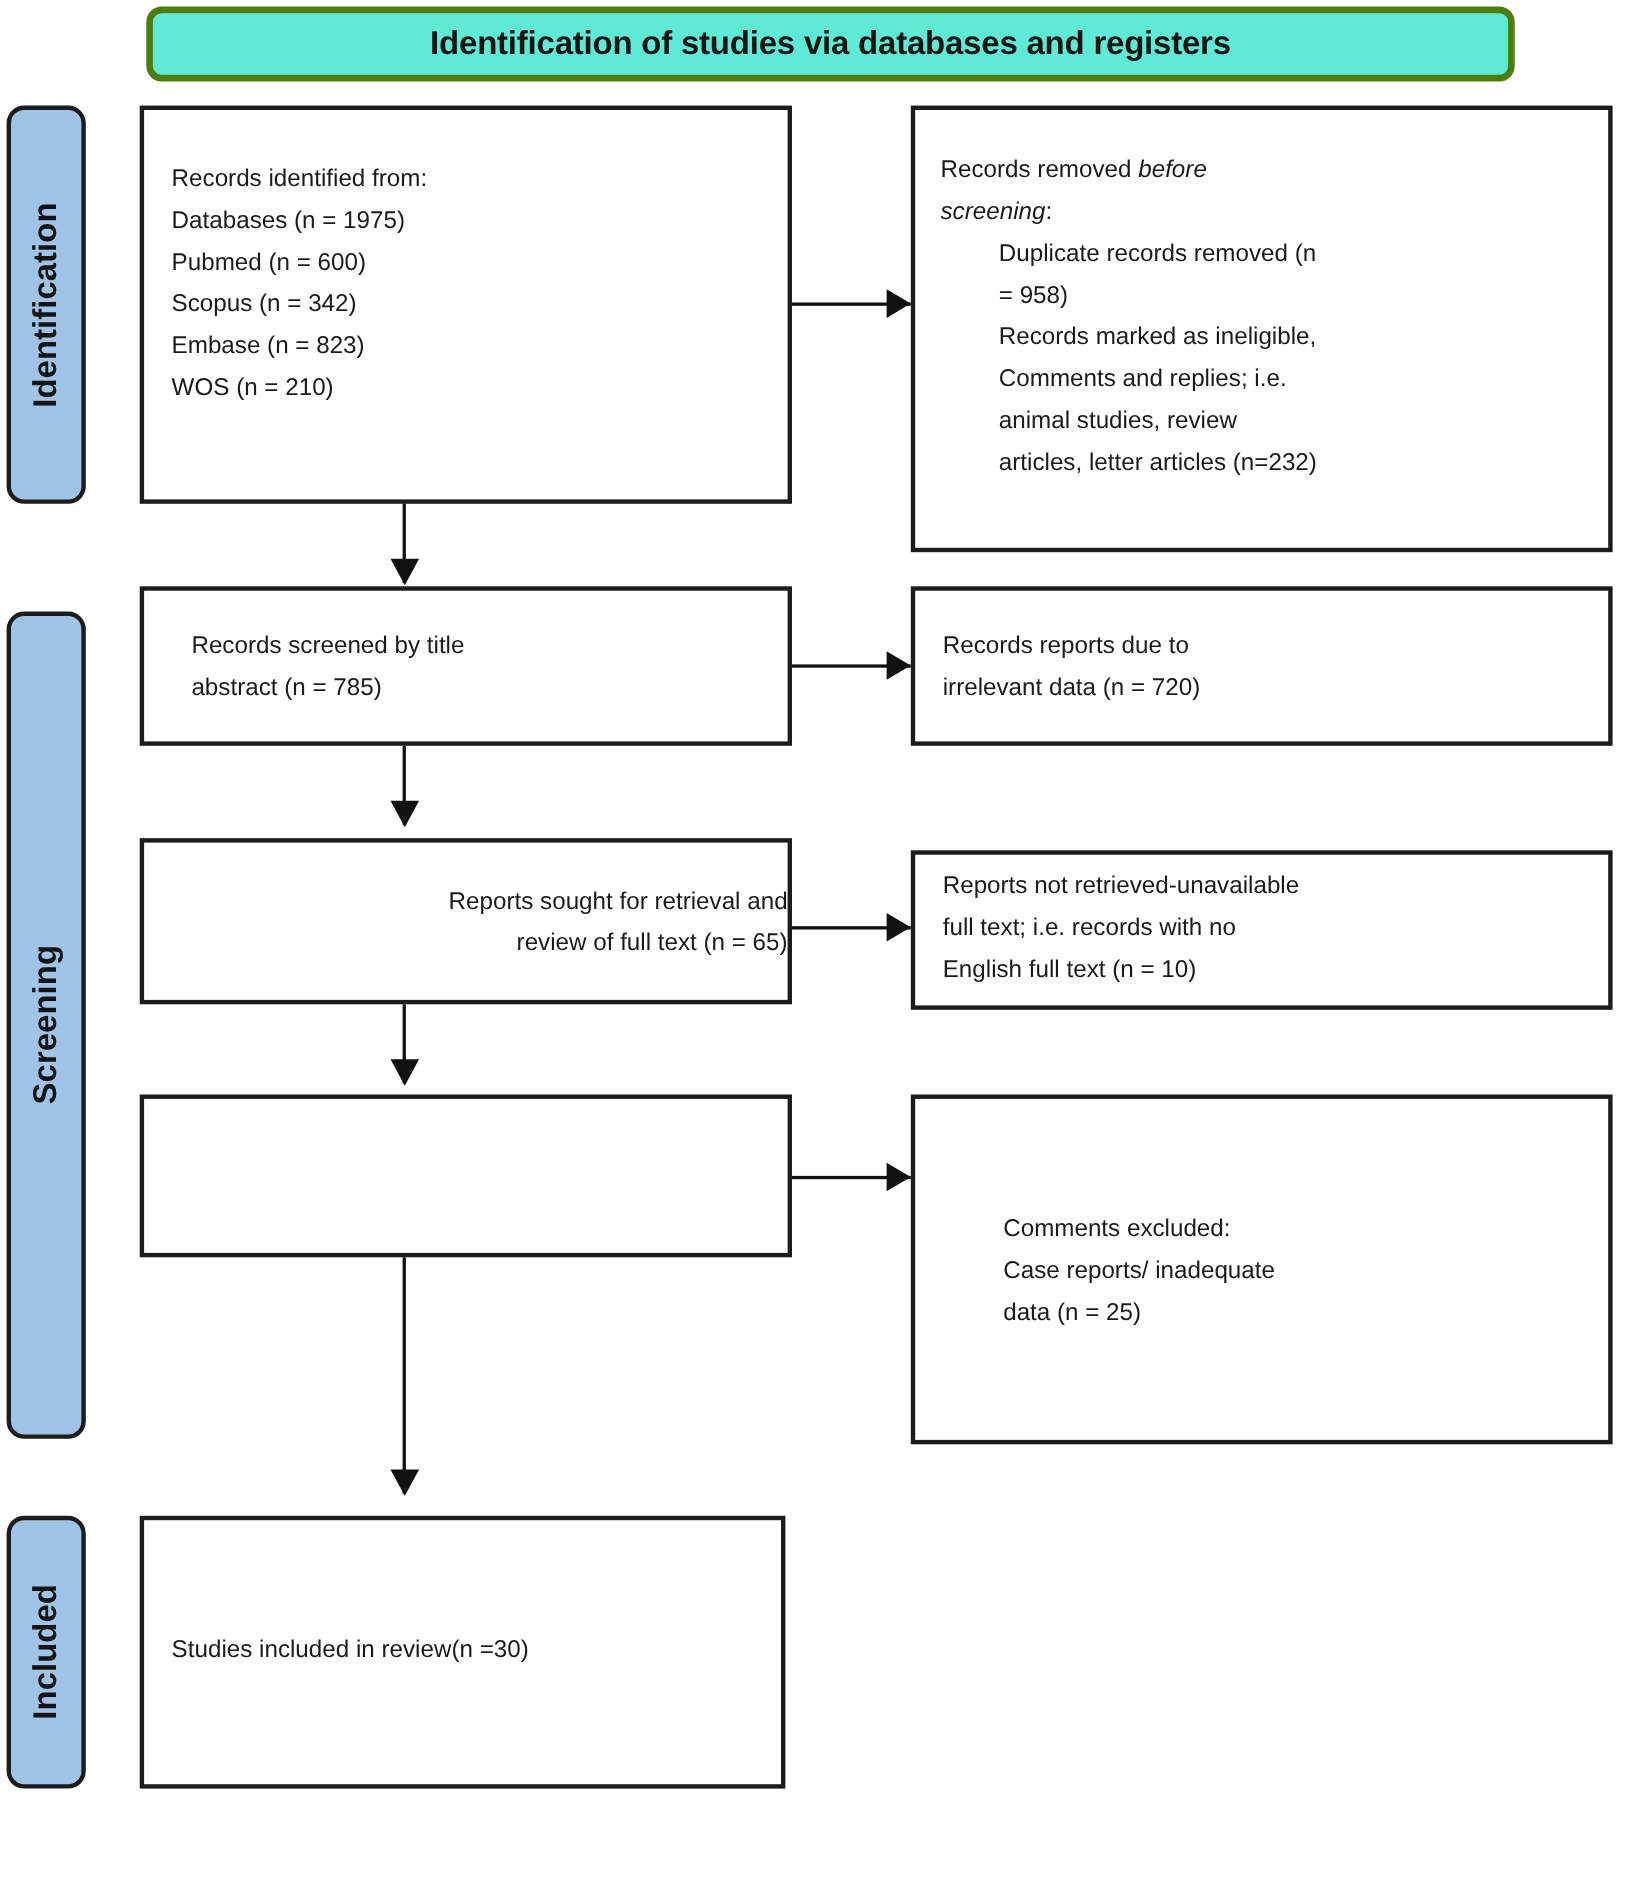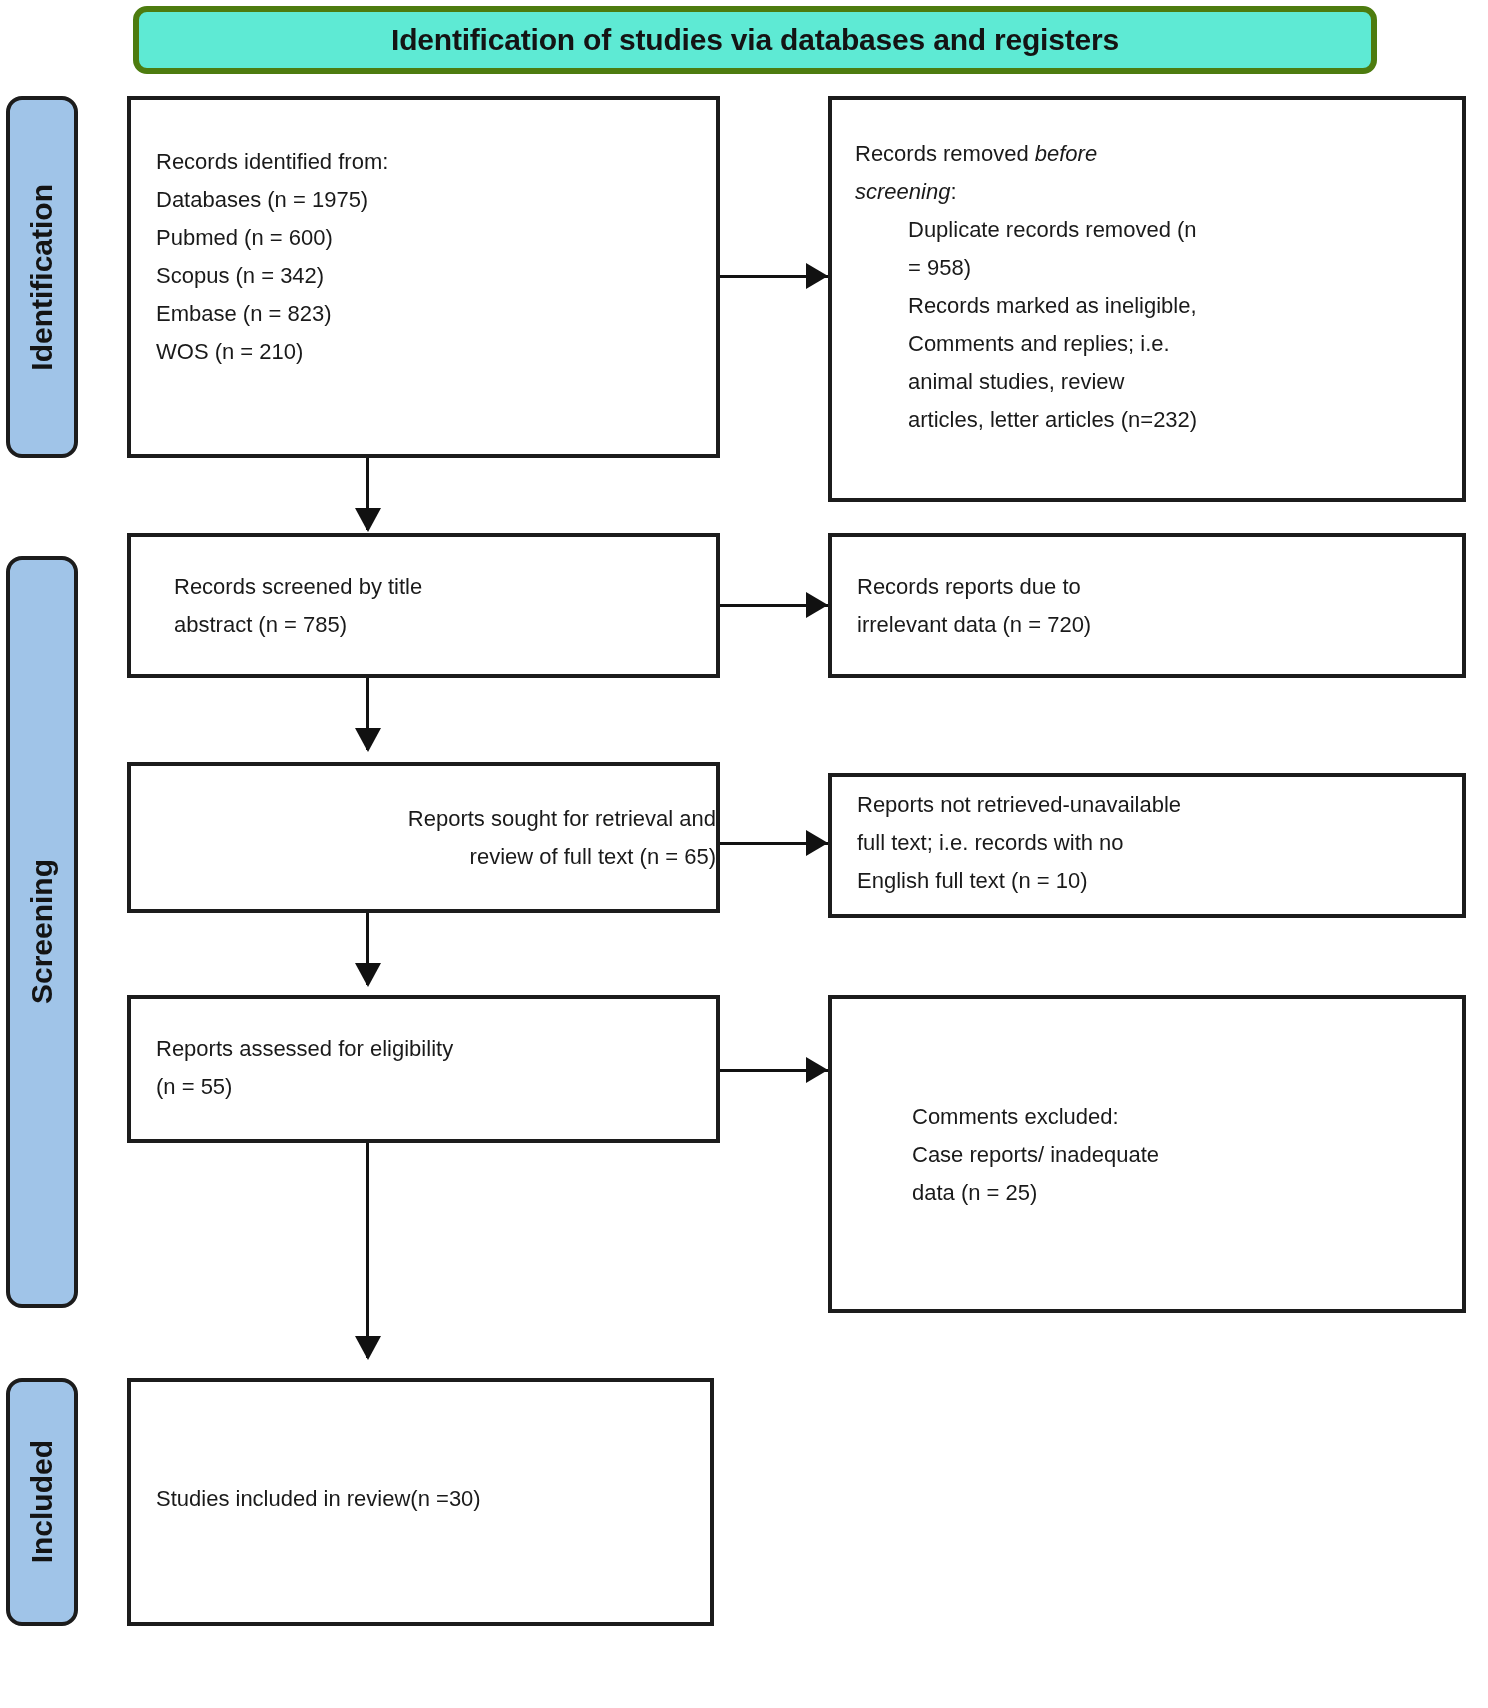--- a/index.html
+++ b/index.html
@@ -179,22 +179,20 @@
 
   <div class="box" style="left:828px; top:773px; width:638px; height:145px;"></div>
   <div class="box-text" style="left:857px; top:786px; width:640px;"><span>Reports not retrieved-unavailable</span>
 <span>full text; i.e. records with no</span>
 <span>English full text (n = 10)</span></div>
 
   <div class="arrow-line-v" style="left:366px; top:913px; height:72px;"></div>
   <div class="arrow-head-d" style="left:355px; top:963px;"></div>
 
   <div class="box" style="left:127px; top:995px; width:593px; height:148px;"></div>
-  <div class="box-text" style="left:156px; top:1030px; width:560px;"><span>Reports assessed for eligibility</span>
-<span>(n = 55)</span></div>
 
   <div class="arrow-line-h" style="left:720px; top:1069px; width:136px;"></div>
   <div class="arrow-head-r" style="left:806px; top:1057px;"></div>
 
   <div class="box" style="left:828px; top:995px; width:638px; height:318px;"></div>
   <div class="box-text" style="left:912px; top:1098px; width:600px;"><span>Comments excluded:</span>
 <span>Case reports/ inadequate</span>
 <span>data (n = 25)</span></div>
 
   <div class="arrow-line-v" style="left:366px; top:1143px; height:215px;"></div>

